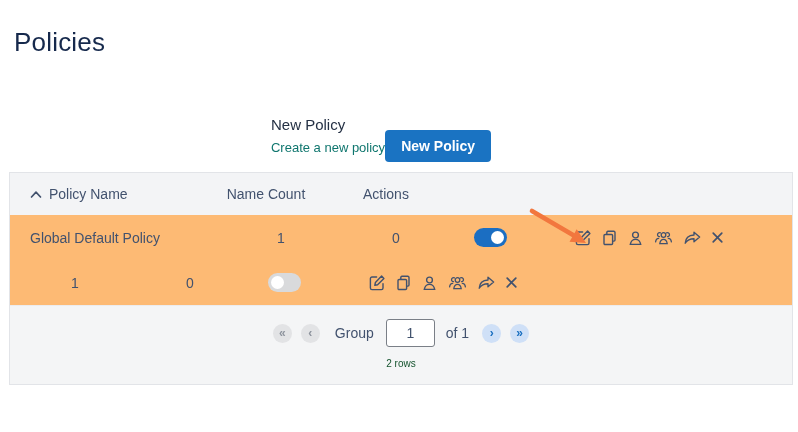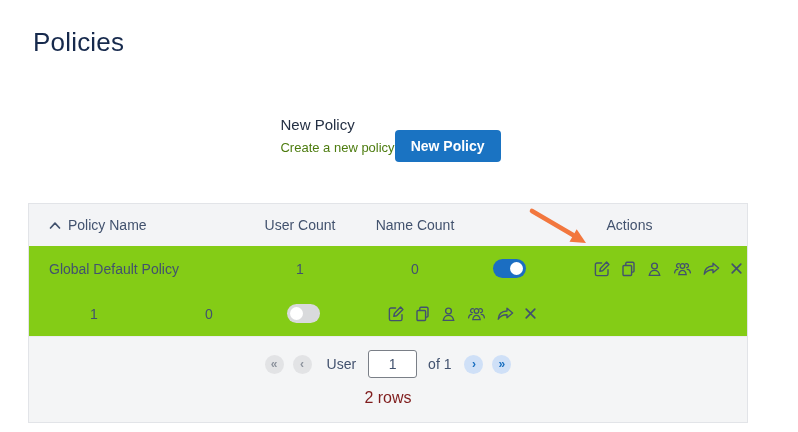--- a/index.html
+++ b/index.html
@@ -4,53 +4,53 @@
 <style>
   * { margin:0; padding:0; box-sizing:border-box; }
   html,body { background:#fff; }
   .page {
     position:relative;
     width:798px; height:432px;
     background:#fff;
     font-family:"Liberation Sans", sans-serif;
     overflow:hidden;
   }
-  .content { padding:26px 50px 0 33px; }
+  .content { padding:26px 50px 0 14px; }
 
   .page-title {
     font-size:26px; font-weight:500; color:#16294c;
     letter-spacing:0.2px; line-height:32px;
   }
 
   .section-head {
     margin-top:57px;
     display:flex; justify-content:center; align-items:flex-end;
   }
   .section-heading { font-size:15px; font-weight:500; color:#243044; line-height:19px; }
-  .section-desc { font-size:13px; color:#4d7c0f; margin-top:6px; line-height:16px; }
+  .section-desc { font-size:13px; color:#0f766e; margin-top:6px; line-height:16px; }
   .btn-primary {
     background:#1a73c2; color:#fff; border:none; border-radius:4px;
     font-family:"Liberation Sans", sans-serif;
     font-size:14px; font-weight:700; padding:8px 16px; cursor:pointer;
     margin-bottom:-6px;
   }
 
   .tbl {
-    margin-top:47px; margin-left:-5px; width:720px;
+    margin-top:16px; margin-left:-5px; width:784px;
     border:1px solid #e2e4e8; font-size:14px; color:#42526e;
   }
   .thead { display:flex; align-items:center; height:42px; background:#f3f4f6; }
-  .trow  { display:flex; align-items:center; height:45px; background:#84cc16; }
+  .trow  { display:flex; align-items:center; height:45px; background:#fdba74; }
 
   .col-name    { width:206px; padding-left:20px; display:flex; align-items:center; gap:7px; }
   .col-user    { width:130px; text-align:center; }
   .col-group   { width:100px; text-align:center; }
   .col-default { width:88px;  display:flex; justify-content:center; }
   .col-default-h { width:88px; text-align:center; }
-  .col-actions-h { flex:1; padding-left:47px;text-align:center; }
+  .col-actions-h { flex:1; padding-left:47px; }
   .col-actions { flex:1; padding-left:40px; display:flex; align-items:center; gap:9px; }
 
   .sort-icon { display:inline-flex; }
 
   .toggle {
     width:33px; height:19px; border-radius:10px; position:relative;
     background:#d9dadc; cursor:pointer; display:inline-block;
   }
   .toggle .knob {
     position:absolute; top:3px; left:3px; width:13px; height:13px;
@@ -74,21 +74,21 @@
   }
   .pg-btn.disabled { background:#e2e3e5; color:#8d939d; }
   .pg-btn.enabled  { background:#cfe0f7; color:#1a6fc0; }
   .pg-label { margin:0 3px 0 6px; }
   .pg-of { margin:0 4px 0 2px; }
   .page-input {
     width:49px; height:28px; text-align:center;
     border:1px solid #7a7f87; border-radius:3px; background:#fff;
     font-family:"Liberation Sans", sans-serif; font-size:14px; color:#42526e;
   }
-  .rows-summary { font-size:16px; color:#7f1d1d; }
+  .rows-summary { font-size:10px; color:#14532d; }
 
   .annot-arrow { position:absolute; left:528px; top:207px; pointer-events:none; }
 </style>
 </head>
 <body>
 
 <div class="page">
   <div class="content">
     <div class="page-title">Policies</div>
 
@@ -103,21 +103,20 @@
     <div class="tbl">
       <div class="thead">
         <div class="col-name">
           <span class="sort-icon">
             <svg width="12" height="9" viewBox="0 0 12 9">
                 <path d="M1.5 7 L6 2.2 L10.5 7" fill="none" stroke="#42526e" stroke-width="1.7" stroke-linecap="round" stroke-linejoin="round"></path>
               </svg>
           </span>
           <span>Policy Name</span>
         </div>
-        <div class="col-user">User Count</div>
         <div class="col-group">Name Count</div>
         <div class="col-actions-h">Actions</div>
       </div>
 
       <div class="trow">
         <div class="col-name">Global Default Policy</div>
         <div class="col-user">1</div>
         <div class="col-group">0</div>
         <div class="col-default">
           <span class="toggle on">
@@ -213,21 +212,21 @@
                 <path d="M2.2 2.2l8.6 8.6M10.8 2.2l-8.6 8.6"></path>
               </svg>
           </span>
         </div>
       </div>
 
       <div class="tfoot">
         <div class="pager">
           <span class="pg-btn disabled">«</span>
           <span class="pg-btn disabled">‹</span>
-          <span class="pg-label">User</span>
+          <span class="pg-label">Group</span>
           <input class="page-input" value="1" style="">
           <span class="pg-of">of 1</span>
           <span class="pg-btn enabled">›</span>
           <span class="pg-btn enabled">»</span>
         </div>
         <div class="rows-summary">2 rows</div>
       </div>
     </div>
   </div>
 

